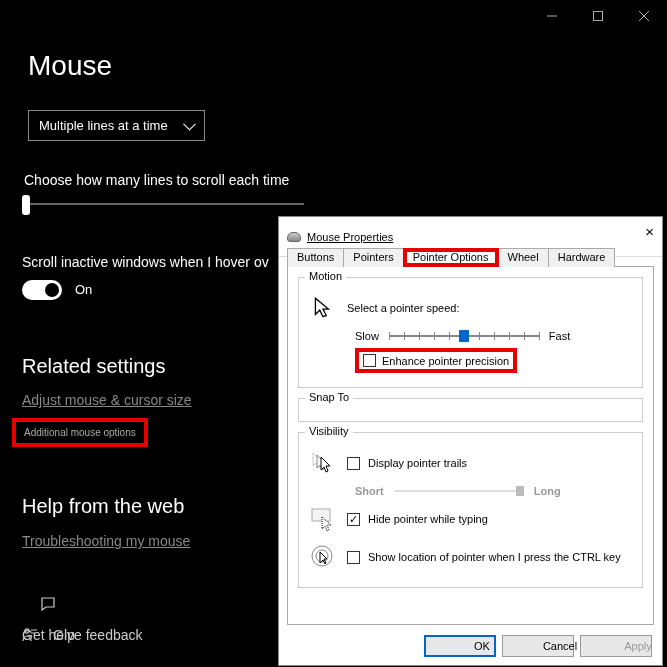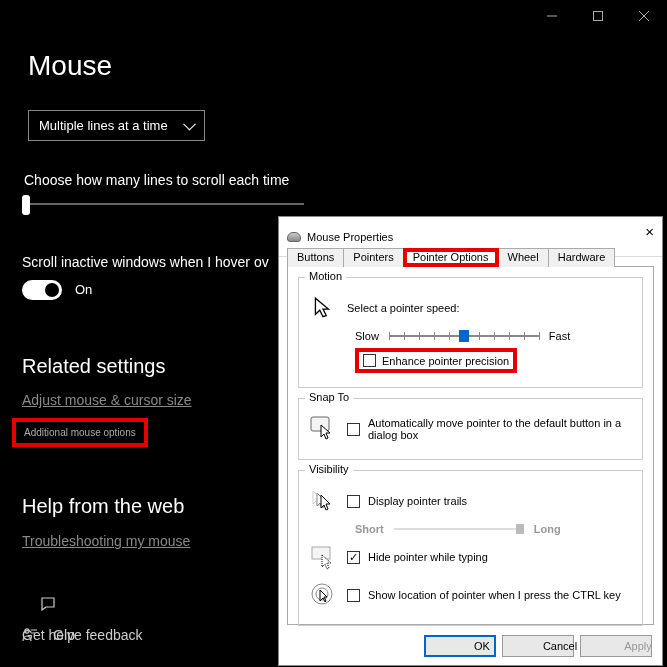--- a/index.html
+++ b/index.html
@@ -34,21 +34,21 @@
   .icon-row .ic { width: 16px; height: 16px; }
 
   
   .dialog {
     position: absolute; left: 278px; top: 216px;
     width: 385px; height: 450px;
     background: #fff; color: #000;
     border: 1px solid #888;
     font-size: 11px;
   }
-  .dialog .dtitlebar { height: 40px; display: flex; align-items: center; padding-left: 8px; gap: 6px; border-bottom: 1px solid #ddd; }
+  .dialog .dtitlebar { height: 40px; display: flex; align-items: center; padding-left: 8px; gap: 6px; border-bottom: 1px solid #ddd; text-decoration: underline; }
   .dialog .dtitlebar .mouseico { width: 14px; height: 10px; background: linear-gradient(#ccc,#888); border-radius: 6px 6px 3px 3px; border:1px solid #666; }
   .dialog .close { position: absolute; right: 8px; top: 6px; font-size: 15px; font-family: Arial; }
   .tabs { position: absolute; left: 8px; top: 30px; right: 8px; height: 20px; display: flex; border-bottom: 1px solid #aaa; }
   .tab { padding: 2px 9px; border: 1px solid #aaa; border-bottom: none; background: #f0f0f0; margin-right: -1px; position: relative; top: 1px; font-size:11px;}
   .tab.active { background: #fff; border-bottom: 1px solid #fff; z-index: 2; }
   .tab.hl { outline: 4px solid #e60000; outline-offset: -4px; }
   .body { position: absolute; left: 8px; top: 50px; right: 8px; bottom: 40px; border: 1px solid #aaa; border-top: none; }
   .grp { position: relative; margin: 10px 10px 0 10px; border: 1px solid #ccc; padding: 14px 8px 8px 8px; }
   .grp .legend { position: absolute; top: -8px; left: 6px; background: #fff; padding: 0 4px; font-size: 11px;}
   .row { display: flex; align-items: center; gap: 8px; margin-bottom: 6px; }
@@ -179,30 +179,20 @@
       <div class="row offset">
         <span class="enhance-hl">
           <span class="cbx"></span>
           <span>Enhance pointer precision</span>
         </span>
       </div>
     </div>
 
     <div class="grp">
       <span class="legend">Snap To</span>
-      <div class="row">
-        <div class="gicon">
-            <svg viewBox="0 0 26 26" fill="none" stroke="#666">
-              <rect x="1" y="1" width="18" height="14" rx="2" fill="#f4f4f4"></rect>
-              <path d="M11 9l0 12 3-3 2 5 2-1-2-5 4 0z" fill="#fff" stroke="#000"></path>
-            </svg>
-          </div>
-        <span class="cbx"></span>
-        <span style="flex:1">Automatically move pointer to the default button in a dialog box</span>
-      </div>
     </div>
 
     <div class="grp">
       <span class="legend">Visibility</span>
       <div class="row">
         <div class="gicon">
             <svg viewBox="0 0 26 26">
               <path d="M3 3l0 13 3-3 2 5 2-1-2-5 4 0z" fill="#fff" stroke="#ccc"></path>
               <path d="M7 5l0 13 3-3 2 5 2-1-2-5 4 0z" fill="#fff" stroke="#888"></path>
               <path d="M11 7l0 13 3-3 2 5 2-1-2-5 4 0z" fill="#fff" stroke="#000"></path>

